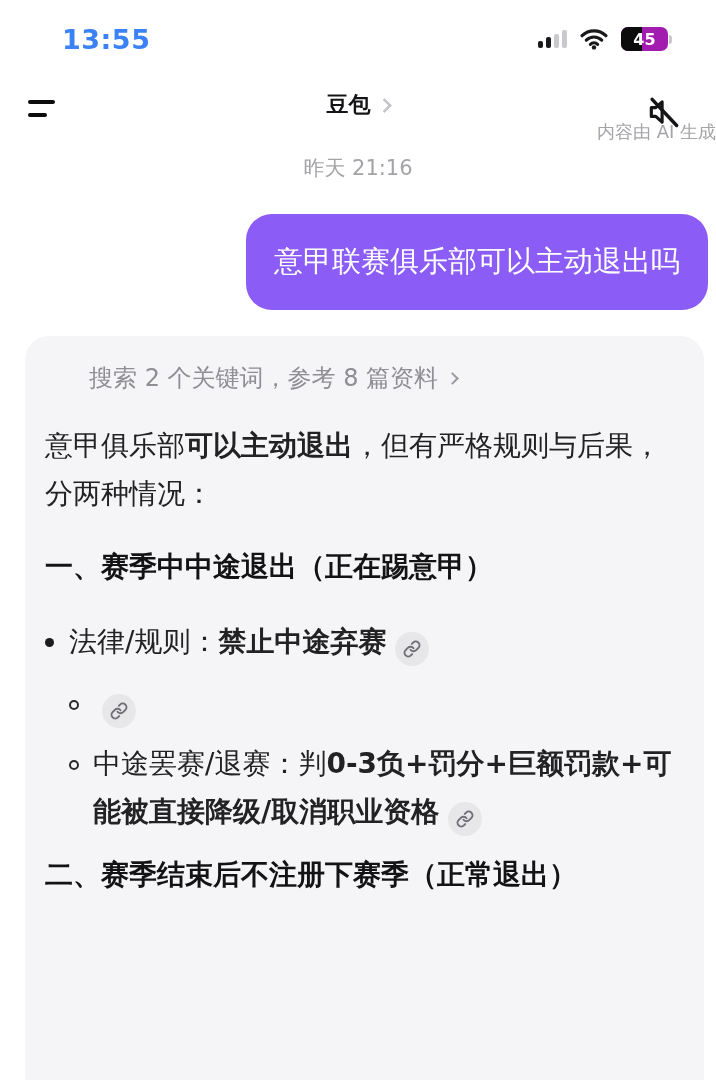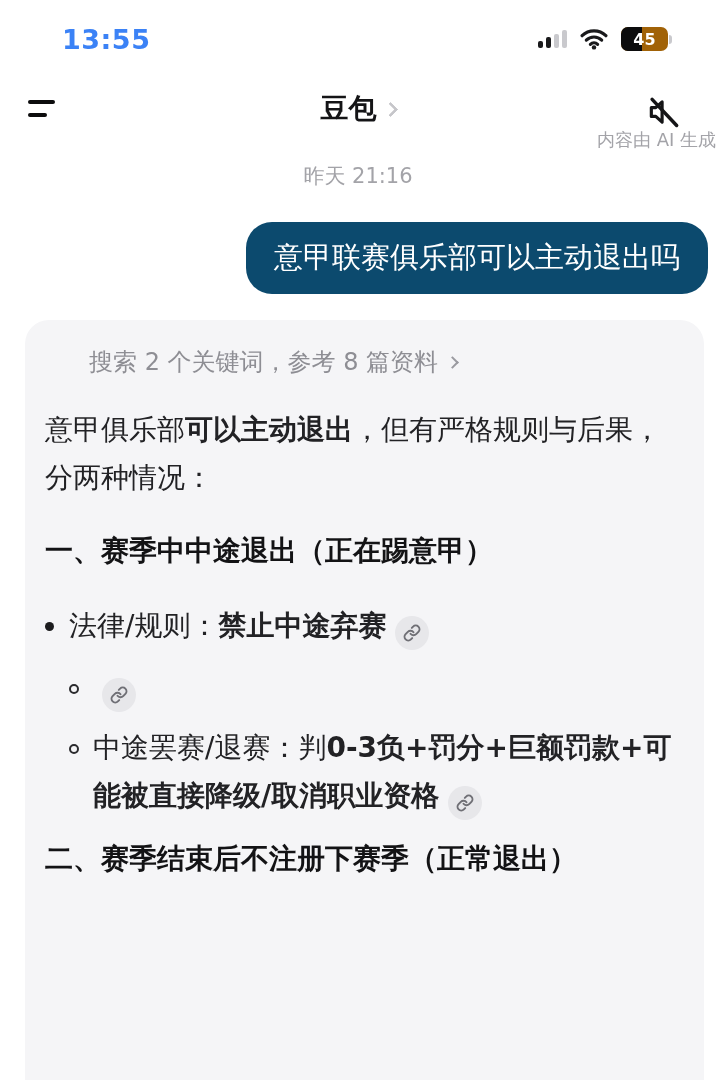--- a/index.html
+++ b/index.html
@@ -13,48 +13,48 @@
   .status-bar {
     height:64px; display:flex; align-items:center; justify-content:space-between;
     padding:14px 44px 0 62px;
   }
   .sb-time { font-size:27px; font-weight:700; letter-spacing:.5px; color:#3b82f6; }
   .sb-right { display:flex; align-items:center; gap:13px; }
   .signal { display:flex; align-items:flex-end; gap:3px; height:18px; }
   .signal i { display:block; width:5px; border-radius:2px; background:#19191b; }
   .signal i:nth-child(1){height:7px;} .signal i:nth-child(2){height:11px;}
   .signal i:nth-child(3){height:14px;background:#c9c9cd;} .signal i:nth-child(4){height:18px;background:#c9c9cd;}
-  .battery { position:relative; width:47px; height:24px; border-radius:7px; background:#a16207; overflow:hidden; }
+  .battery { position:relative; width:47px; height:24px; border-radius:7px; background:#a21caf; overflow:hidden; }
   .battery-fill { position:absolute; left:0; top:0; bottom:0; width:45%; background:#0c0c0d; }
   .battery-num {
     position:absolute; inset:0; display:flex; align-items:center; justify-content:center;
     color:#ffffff; font-size:16px; font-weight:700; z-index:2; letter-spacing:0;
   }
   .battery-cap { width:3px; height:9px; background:#c9c9cd; border-radius:0 3px 3px 0; margin-left:1px; }
   .bat-wrap { display:flex; align-items:center; }
   
   .chat-header { position:relative; padding:26px 0 6px; }
   .menu-btn { position:absolute; left:28px; top:36px; width:34px; height:26px; cursor:pointer; }
   .menu-btn i { display:block; height:4px; border-radius:2px; background:#0c0c0d; }
   .menu-btn i:nth-child(1){ width:27px; }
   .menu-btn i:nth-child(2){ width:19px; margin-top:9px; }
   .mute-btn { position:absolute; right:30px; top:26px; width:44px; height:44px;
     display:flex; align-items:center; justify-content:center; cursor:pointer; }
   .title-row { display:flex; align-items:center; justify-content:center; gap:8px; cursor:pointer; }
-  .bot-title { font-size:28px; font-weight:700; color:#141416; }
+  .bot-title { font-size:22px; font-weight:700; color:#141416; }
   .chev { width:11px; height:11px; border-top:3px solid #c6c6ca; border-right:3px solid #c6c6ca;
     transform:rotate(45deg); border-radius:1px; }
   .sub-line { text-align:right; font-size:18px; color:#a3a3a8; }
   .time-line { text-align:center; font-size:21px; color:#a3a3a8; margin-top:10px; }
   
   .msg-area { padding:0; }
   .user-row { display:flex; justify-content:flex-end; padding:26px 8px 0 0; }
   .user-bubble {
-    background:#0c4a6e; color:#ffffff; font-size:29px; line-height:1.3;
-    padding:17px 28px; border-radius:26px; max-width:640px;
+    background:#8b5cf6; color:#ffffff; font-size:29px; line-height:1.3;
+    padding:29px 28px; border-radius:26px; max-width:640px;
   }
   .ai-card {
     margin:26px 12px 0 25px; background:#f5f5f7; border-radius:24px;
     padding:26px 20px 40px 20px; min-height:800px;
   }
   .search-row { display:flex; align-items:center; gap:10px; cursor:pointer; }
   .search-label { font-size:24px; color:#8e8e94;margin-left:44px; }
   .search-chev { width:9px; height:9px; border-top:2.5px solid #9a9aa0; border-right:2.5px solid #9a9aa0;
     transform:rotate(45deg); margin-top:2px; }
   

